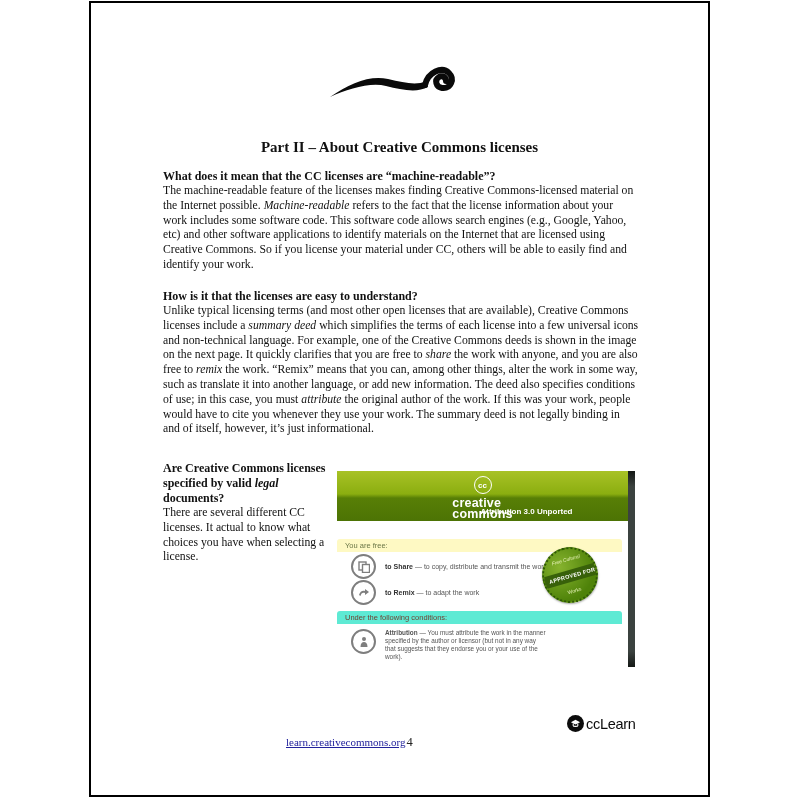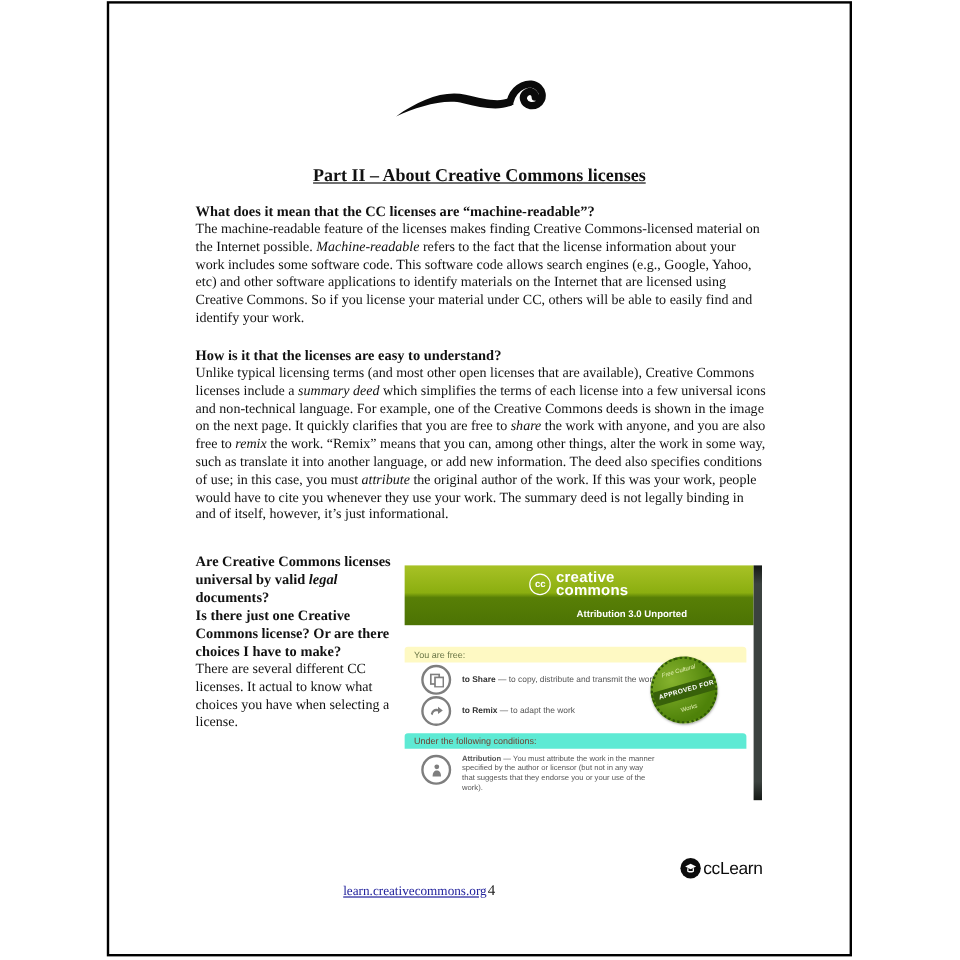--- a/index.html
+++ b/index.html
@@ -3,35 +3,35 @@
 <meta charset="utf-8">
 <style>
   html,body{margin:0;padding:0;}
   body{width:800px;height:800px;background:#fff;position:relative;
        font-family:"Liberation Serif", serif;color:#111;overflow:hidden;}
   .page{position:absolute;left:89px;top:1px;width:621px;height:796px;
         border:2px solid #000;background:#fff;box-sizing:border-box;}
   .swirl{position:absolute;left:237px;top:56px;width:135px;height:48px;}
   .doc-title{position:absolute;left:0;top:136px;width:100%;text-align:center;
              font-size:15px;font-weight:bold;}
-  .doc-title span{text-decoration:underline;text-align:center;}
+  .doc-title span{text-align:center;}
   .qa{position:absolute;left:72px;width:476px;font-size:11.7px;line-height:14.8px;}
   .qa h3{margin:0;font-size:12px;line-height:15px;font-weight:bold;}
   .qa p{margin:0;}
   .leftcol{position:absolute;left:72px;top:458px;width:172px;
            font-size:11.7px;line-height:14.8px;}
   .leftcol h3{margin:0;font-size:12px;line-height:15px;font-weight:bold;}
   .leftcol p{margin:0 0 14px 0;}
   
   .deed{position:absolute;left:246px;top:468px;width:298px;height:196px;
         background:#fff;overflow:hidden;font-family:"Liberation Sans", sans-serif;}
   .deed-banner{position:absolute;left:0;top:0;width:291px;height:50px;
         background:linear-gradient(to bottom,#a8c226 0%,#8bae10 46%,#587f06 54%,#4c7304 100%);}
   .cc-logo{position:absolute;left:0;top:5px;width:100%;display:flex;
-           justify-content:center;align-items:center;gap:4px;}
+           justify-content:center;align-items:center;gap:4px;flex-direction:column;}
   .cc-circ{width:16px;height:16px;border:1.6px solid #fff;border-radius:50%;
            color:#fff;font-size:8px;font-weight:bold;display:flex;
            align-items:center;justify-content:center;}
   .cc-words{color:#fff;font-weight:bold;font-size:12.5px;line-height:10.5px;
             letter-spacing:.2px;}
   .deed-license{position:absolute;left:0;top:36px;width:291px;text-align:center;
             color:#fff;font-weight:bold;font-size:8px;padding-left:44px;}
   .deed-bar{position:absolute;left:0;width:285px;height:13px;font-size:7.5px;
             line-height:13px;padding-left:8px;box-sizing:border-box;
             border-radius:3px 3px 0 0;}
@@ -84,22 +84,21 @@
     <h3>What does it mean that the CC licenses are “machine-readable”?</h3>
     <p><span>The machine-readable feature of the licenses makes finding Creative Commons-licensed material on the Internet possible. </span><span style="font-style: italic;">Machine-readable</span><span>  refers to the fact that the license information about your work includes some software code. This software code allows search engines (e.g., Google, Yahoo, etc) and other software applications to identify materials on the Internet that are licensed using Creative Commons. So if you license your material under CC, others will be able to easily find and identify your work.</span></p>
   </div>
 
   <div class="qa" style="top:286px;">
     <h3>How is it that the licenses are easy to understand?</h3>
     <p><span>Unlike typical licensing terms (and most other open licenses that are available), Creative Commons licenses include a </span><span style="font-style: italic;">summary deed</span><span> which simplifies the terms of each license into a few universal icons and non-technical language. For example, one of the Creative Commons deeds is shown in the image on the next page. It quickly clarifies that you are free to </span><span style="font-style: italic;">share</span><span> the work with anyone, and you are also free to </span><span style="font-style: italic;">remix</span><span> the work. “Remix” means that you can, among other things, alter the work in some way, such as translate it into another language, or add new information.  The deed also specifies conditions of use; in this case, you must </span><span style="font-style: italic;">attribute</span><span> the original author of the work. If this was your work, people would have to cite you whenever they use your work.  The summary deed is not legally binding in and of itself, however, it’s just informational.</span></p>
   </div>
 
   <div class="leftcol">
-    <h3><span>Are Creative Commons licenses universal by valid </span><span style="font-style: italic;">legal</span><span> documents?</span></h3>
-    <h3>Is there just one Creative Commons license? Or are there choices I have to make?</h3>
+    <h3><span>Are Creative Commons licenses specified by valid </span><span style="font-style: italic;">legal</span><span> documents?</span></h3>
     <p>There are several different CC licenses. It actual to know what choices you have when selecting a license.</p>
   </div>
 
   <div class="deed">
     <div class="deed-banner">
       <div class="cc-logo">
         <div class="cc-circ">cc</div>
         <div class="cc-words">
           <div>creative</div>
           <div>commons</div>

